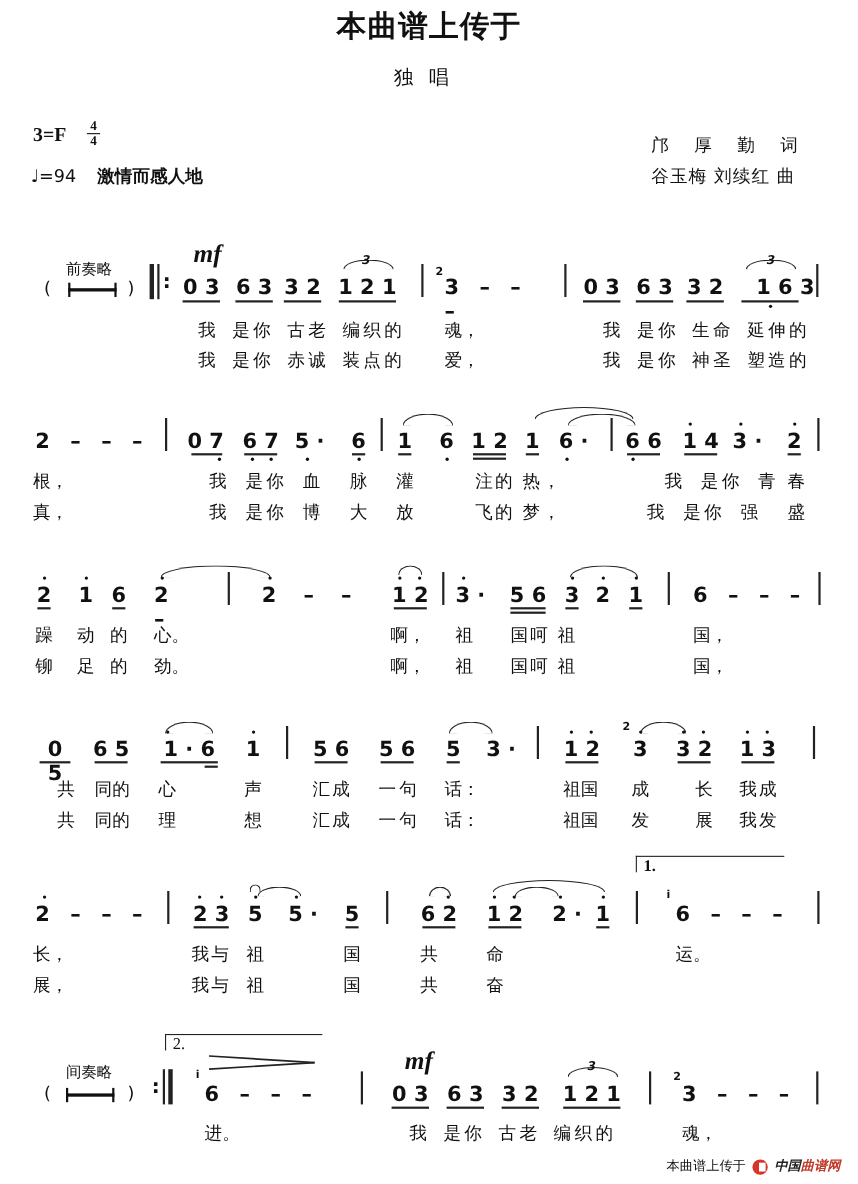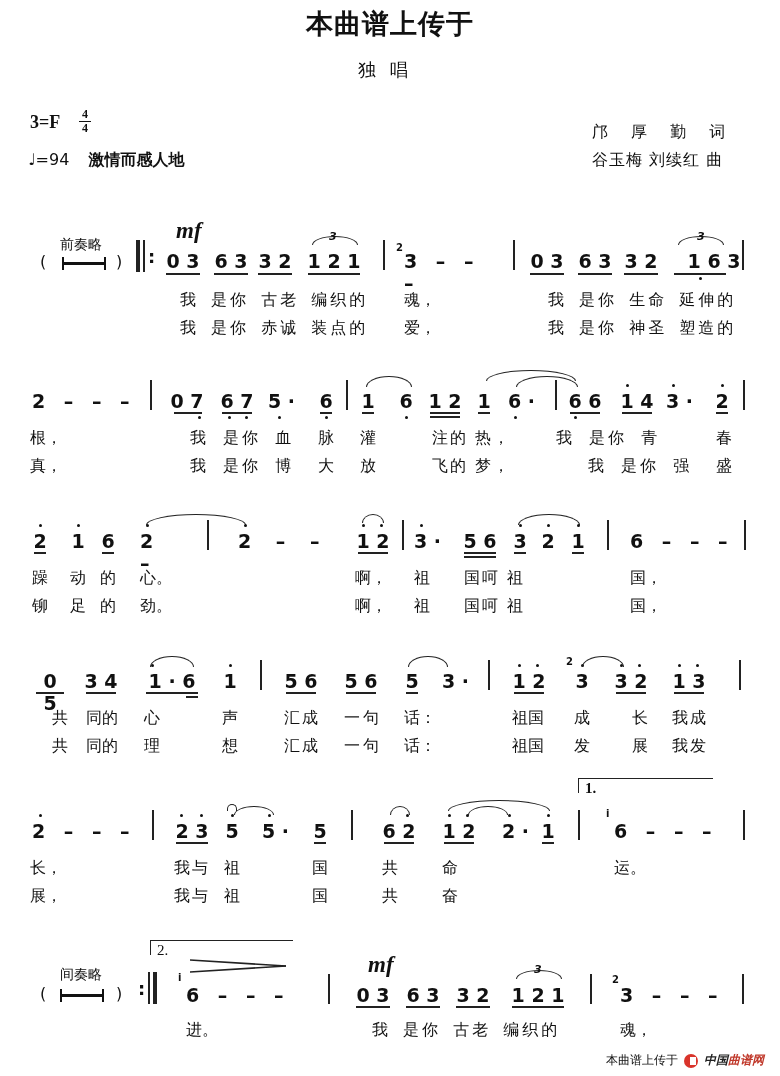--- a/index.html
+++ b/index.html
@@ -145,21 +145,21 @@
   <div class="ul" style="left:716px;top:412px;width:12px"></div>
     <div class="dot" style="left:721px;top:384px"></div>
   <div class="bar" style="left:743px;top:380px;height:30px"></div>
 </div>
 <div>
   <div class="lyr" style="left:30px;top:428px">根，</div>
   <div class="lyr" style="left:190px;top:428px;letter-spacing:3px;word-spacing:6px">我 是你 血</div>
   <div class="lyr" style="left:318px;top:428px">脉</div>
   <div class="lyr" style="left:360px;top:428px">灌</div>
   <div class="lyr" style="left:432px;top:428px;letter-spacing:2px">注的 热，</div>
-  <div class="lyr" style="left:556px;top:428px;letter-spacing:3px;word-spacing:6px">我 是你 青</div>
+  <div class="lyr" style="left:604px;top:428px;letter-spacing:3px;word-spacing:6px">我 是你 青</div>
   <div class="lyr" style="left:716px;top:428px">春</div>
   <div class="lyr" style="left:30px;top:456px">真，</div>
   <div class="lyr" style="left:190px;top:456px;letter-spacing:3px;word-spacing:6px">我 是你 博</div>
   <div class="lyr" style="left:318px;top:456px">大</div>
   <div class="lyr" style="left:360px;top:456px">放</div>
   <div class="lyr" style="left:432px;top:456px;letter-spacing:2px">飞的 梦，</div>
   <div class="lyr" style="left:588px;top:456px;letter-spacing:3px;word-spacing:6px">我 是你 强</div>
   <div class="lyr" style="left:716px;top:456px">盛</div>
 </div>
 
@@ -216,21 +216,21 @@
   <div class="lyr" style="left:140px;top:596px">劲。</div>
   <div class="lyr" style="left:355px;top:596px">啊，</div>
   <div class="lyr" style="left:414px;top:596px">祖</div>
   <div class="lyr" style="left:464px;top:596px;letter-spacing:2px">国呵 祖</div>
   <div class="lyr" style="left:630px;top:596px">国，</div>
 </div>
 
 <div class="row-notes">
   <div class="note" style="left:34px;top:670px;width:32px">0 5</div>
   <div class="ul" style="left:36px;top:692px;width:28px"></div>
-  <div class="note" style="left:84px;top:670px;width:34px">3 4</div>
+  <div class="note" style="left:84px;top:670px;width:34px">6 5</div>
   <div class="ul" style="left:86px;top:692px;width:30px"></div>
   <div class="note" style="left:144px;top:670px;width:56px">1 · 6</div>
   <div class="ul" style="left:146px;top:692px;width:52px"></div>
     <div class="ul" style="left:186px;top:696px;width:12px"></div>
     <div class="dot" style="left:151px;top:664px"></div>
   <div class="tie" style="left:150px;top:656px;width:42px;height:10px"></div>
   <div class="note" style="left:222px;top:670px;width:16px">1</div>
   <div class="dot" style="left:229px;top:664px"></div>
   <div class="bar" style="left:260px;top:660px;height:30px"></div>
   <div class="note" style="left:284px;top:670px;width:34px">5 6</div>

